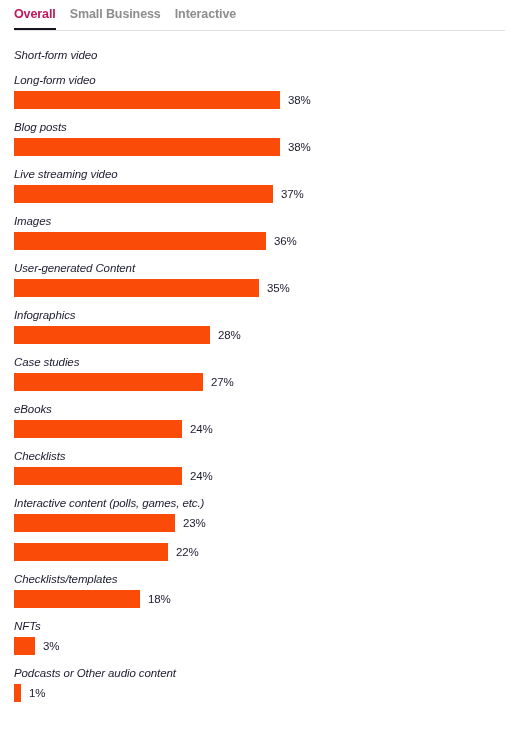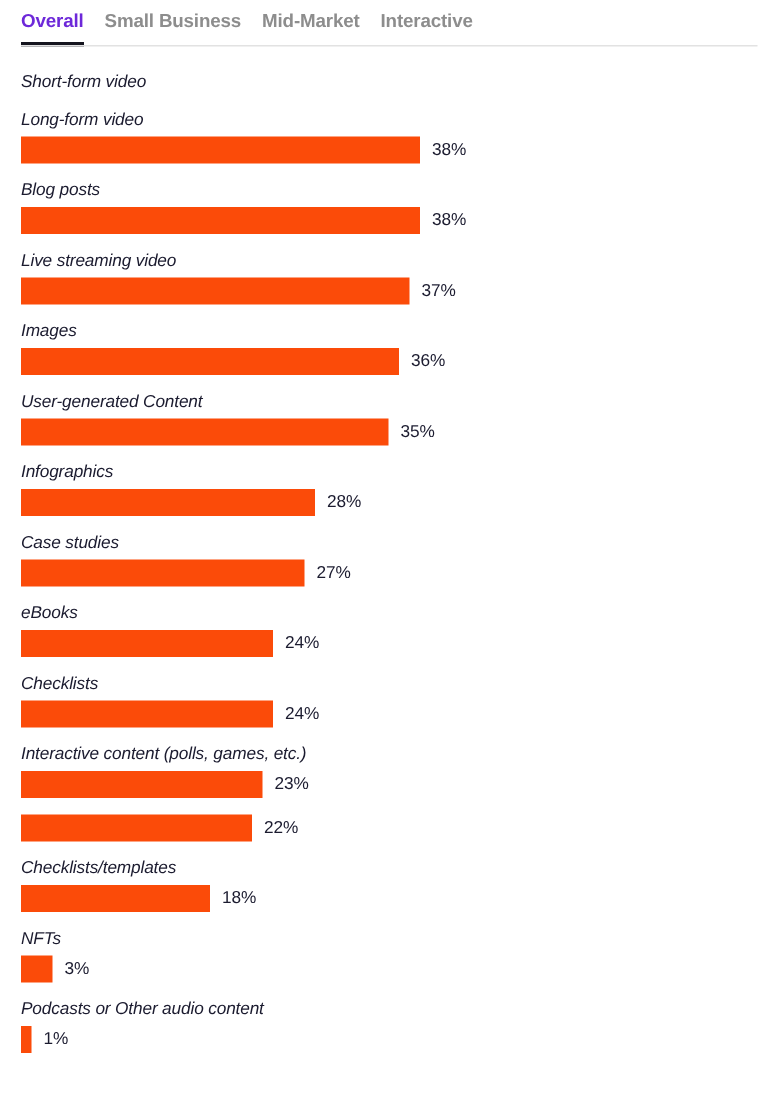--- a/index.html
+++ b/index.html
@@ -35,21 +35,21 @@
     line-height: 16px;
     font-weight: bold;
     color: #8d8d8d;
     letter-spacing: -0.1px;
     white-space: nowrap;
     cursor: pointer;
     position: relative;
     padding-bottom: 9px;
   }
   .tab.active {
-    color: #6d28d9;
+    color: #be185d;
   }
   .tab.active::after {
     content: "";
     position: absolute;
     left: 0;
     right: 0;
     bottom: 0;
     height: 3px;
     background: #14141e;
   }
@@ -102,21 +102,20 @@
     white-space: nowrap;
   }
 </style>
 </head>
 <body>
 
 <div class="tabbar">
   <div class="tabs" id="tab-list">
       <div class="tab active">Overall</div>
       <div class="tab">Small Business</div>
-      <div class="tab">Mid-Market</div>
       <div class="tab">Interactive</div>
     </div>
   <div class="tabline"></div>
 </div>
 
 <div class="chart" id="chart-rows">
     <div class="row">
       <div class="cat-label">Short-form video</div>
     </div>
     <div class="row">

